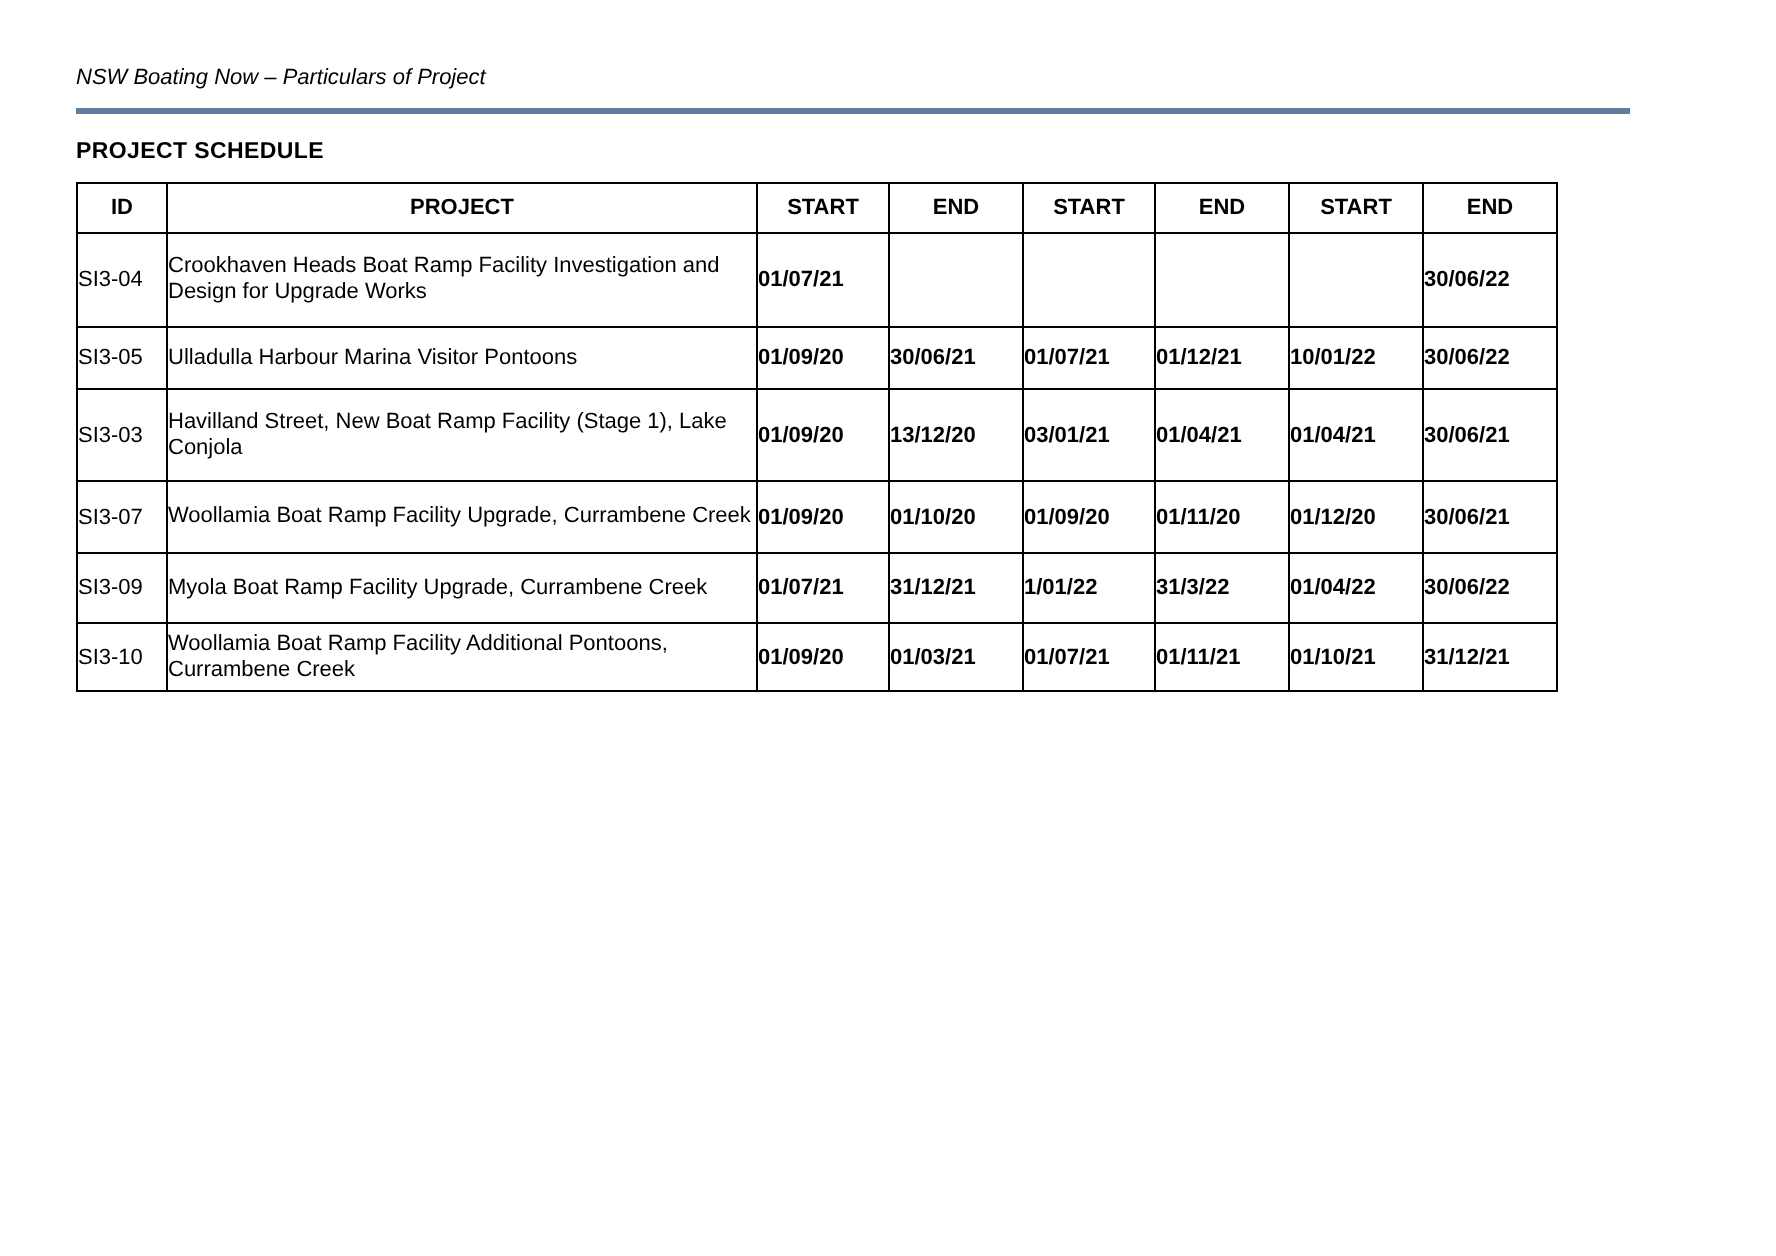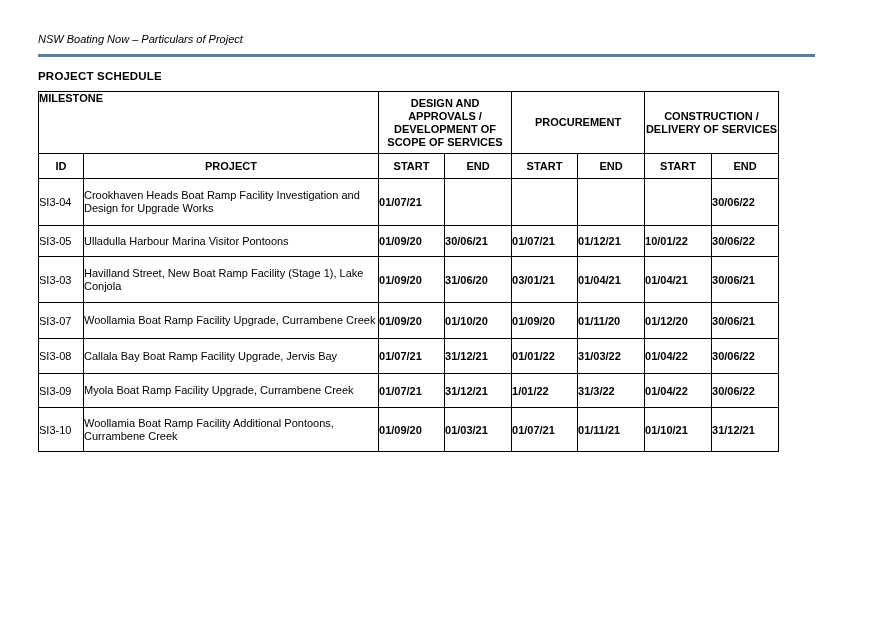--- a/index.html
+++ b/index.html
@@ -107,26 +107,20 @@
       <col style="width:45px">
       <col style="width:295px">
       <col style="width:66px">
       <col style="width:67px">
       <col style="width:66px">
       <col style="width:67px">
       <col style="width:67px">
       <col style="width:67px">
     </colgroup>
     <thead>
-      <tr class="group-header">
-        <th class="milestone-th" colspan="2">MILESTONE</th>
-        <th class="group-th" colspan="2">DESIGN AND APPROVALS / DEVELOPMENT OF SCOPE OF SERVICES</th>
-        <th class="group-th" colspan="2">PROCUREMENT</th>
-        <th class="group-th" colspan="2">CONSTRUCTION / DELIVERY OF SERVICES</th>
-      </tr>
       <tr class="sub-header">
         <th class="sub-left">ID</th>
         <th class="sub-left">PROJECT</th>
         <th class="sub-center">START</th>
         <th class="sub-center">END</th>
         <th class="sub-center">START</th>
         <th class="sub-center">END</th>
         <th class="sub-center">START</th>
         <th class="sub-center">END</th>
       </tr>
@@ -149,45 +143,35 @@
     <td class="c-date">30/06/21</td>
     <td class="c-date">01/07/21</td>
     <td class="c-date">01/12/21</td>
     <td class="c-date">10/01/22</td>
     <td class="c-date">30/06/22</td>
   </tr>
         <tr>
     <td class="c-id">SI3-03</td>
     <td class="c-project">Havilland Street, New Boat Ramp Facility (Stage 1), Lake Conjola</td>
     <td class="c-date">01/09/20</td>
-    <td class="c-date">31/06/20</td>
+    <td class="c-date">13/12/20</td>
     <td class="c-date">03/01/21</td>
     <td class="c-date">01/04/21</td>
     <td class="c-date">01/04/21</td>
     <td class="c-date">30/06/21</td>
   </tr>
         <tr>
     <td class="c-id">SI3-07</td>
     <td class="c-project">Woollamia Boat Ramp Facility Upgrade, Currambene Creek</td>
     <td class="c-date">01/09/20</td>
     <td class="c-date">01/10/20</td>
     <td class="c-date">01/09/20</td>
     <td class="c-date">01/11/20</td>
     <td class="c-date">01/12/20</td>
     <td class="c-date">30/06/21</td>
-  </tr>
-        <tr>
-    <td class="c-id">SI3-08</td>
-    <td class="c-project">Callala Bay Boat Ramp Facility Upgrade, Jervis Bay</td>
-    <td class="c-date">01/07/21</td>
-    <td class="c-date">31/12/21</td>
-    <td class="c-date">01/01/22</td>
-    <td class="c-date">31/03/22</td>
-    <td class="c-date">01/04/22</td>
-    <td class="c-date">30/06/22</td>
   </tr>
         <tr>
     <td class="c-id">SI3-09</td>
     <td class="c-project">Myola Boat Ramp Facility Upgrade, Currambene Creek</td>
     <td class="c-date">01/07/21</td>
     <td class="c-date">31/12/21</td>
     <td class="c-date">1/01/22</td>
     <td class="c-date">31/3/22</td>
     <td class="c-date">01/04/22</td>
     <td class="c-date">30/06/22</td>

